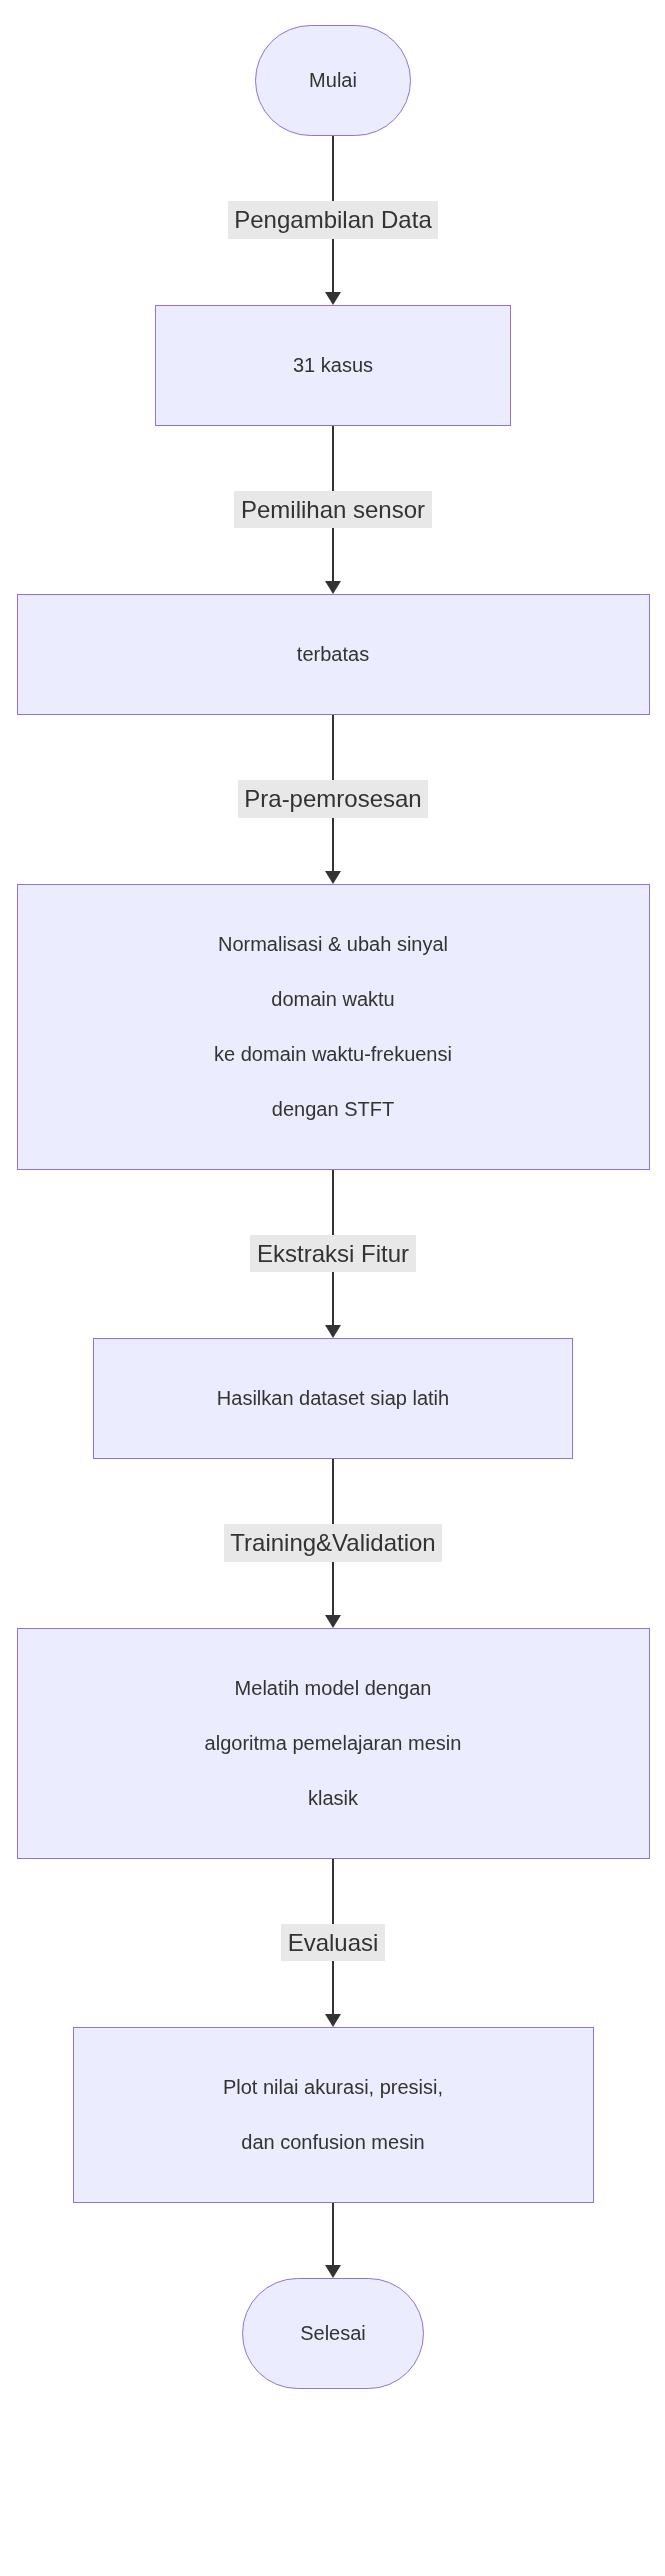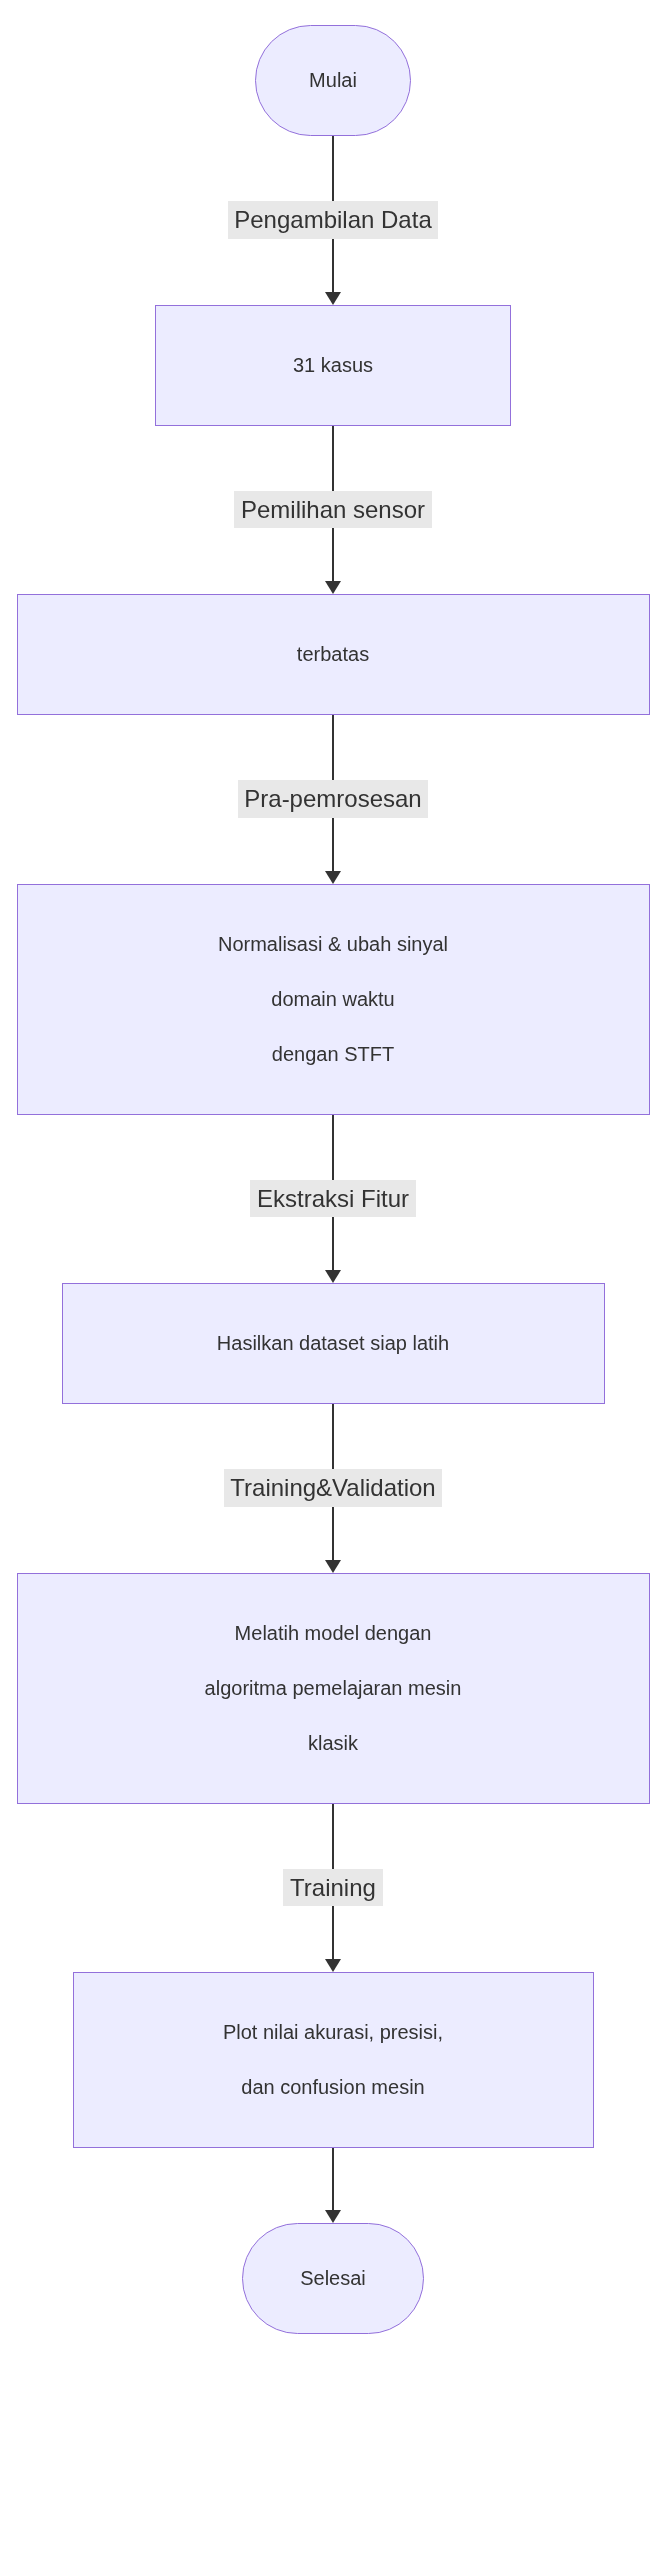--- a/index.html
+++ b/index.html
@@ -107,50 +107,51 @@
   <div class="edge">
     <div class="edge-line" style="height:65px"></div>
     <div class="edge-label">Pra-pemrosesan</div>
     <div class="edge-line" style="height:53px"></div>
     <div class="arrowhead"></div>
   </div>
 
   <div class="node" style="width:633px">
     <div class="line">Normalisasi &amp; ubah sinyal</div>
     <div class="line">domain waktu</div>
+    <div class="line">ke domain waktu-frekuensi</div>
     <div class="line">dengan STFT</div>
   </div>
 
   <div class="edge">
     <div class="edge-line" style="height:65px"></div>
     <div class="edge-label">Ekstraksi Fitur</div>
     <div class="edge-line" style="height:53px"></div>
     <div class="arrowhead"></div>
   </div>
 
-  <div class="node" style="width:543px">
+  <div class="node" style="width:480px">
     <div class="line">Hasilkan dataset siap latih</div>
   </div>
 
   <div class="edge">
     <div class="edge-line" style="height:65px"></div>
     <div class="edge-label">Training&amp;Validation</div>
     <div class="edge-line" style="height:53px"></div>
     <div class="arrowhead"></div>
   </div>
 
   <div class="node" style="width:633px">
     <div class="line">Melatih model dengan</div>
     <div class="line">algoritma pemelajaran mesin</div>
     <div class="line">klasik</div>
   </div>
 
   <div class="edge">
     <div class="edge-line" style="height:65px"></div>
-    <div class="edge-label">Training</div>
+    <div class="edge-label">Evaluasi</div>
     <div class="edge-line" style="height:53px"></div>
     <div class="arrowhead"></div>
   </div>
 
   <div class="node" style="width:521px">
     <div class="line">Plot nilai akurasi, presisi,</div>
     <div class="line">dan confusion mesin</div>
   </div>
 
   <div class="edge">

